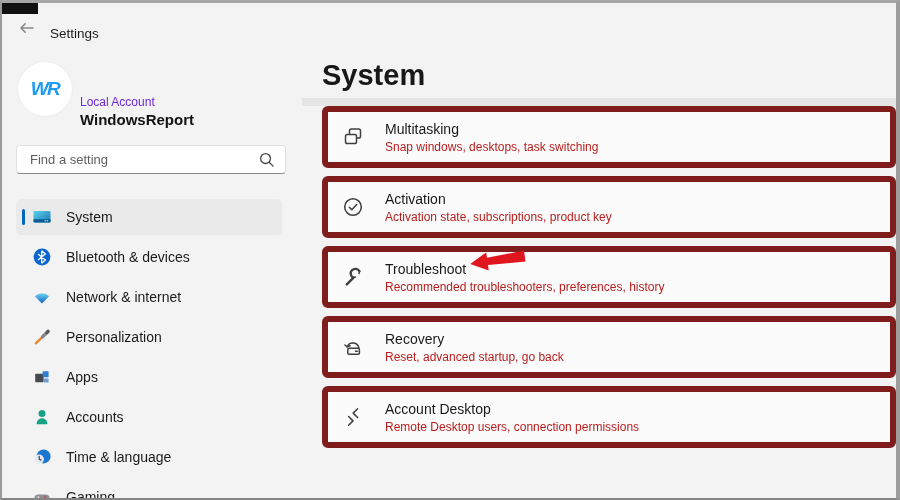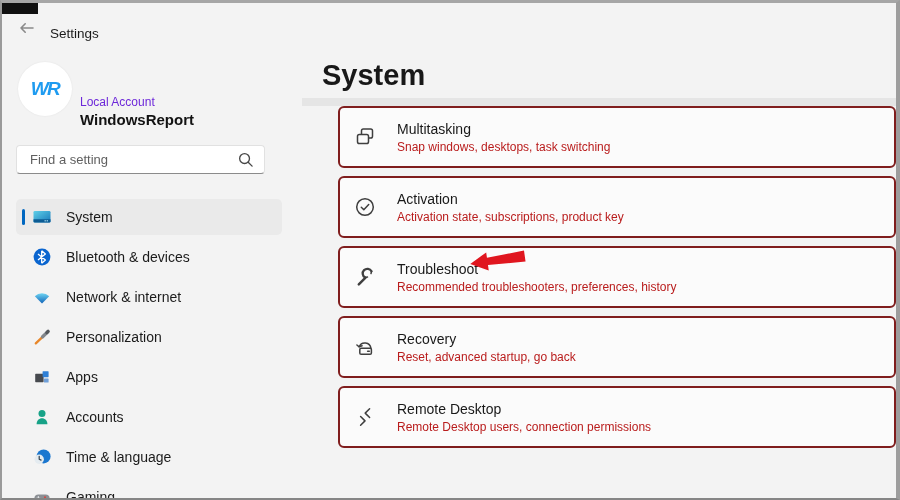--- a/index.html
+++ b/index.html
@@ -17,21 +17,21 @@
   .tb-title { margin-left:6px; font-size:13.5px; color:#1b1b1b; }
 
   
   .sidebar { position:absolute; top:0; left:0; width:300px; height:100%;padding-left:19px; }
   .avatar { position:absolute; left:16px; top:59px; width:54px; height:54px; border-radius:50%;
             background:#ffffff; display:flex; align-items:center; justify-content:center;
             font-weight:bold; font-size:19px; letter-spacing:-1.5px; color:#1e9bf0;
             box-shadow:0 0 2px rgba(0,0,0,0.08); font-style:italic; }
   .user-name { position:absolute; left:78px; top:71px; font-size:15px; font-weight:bold; color:#121212;margin-top:37px; }
   .user-type { position:absolute; left:78px; top:92px; font-size:12px; color:#6d28d9; }
-  .search-box { position:absolute; left:14px; top:142px; width:249px; height:29px;
+  .search-box { position:absolute; left:14px; top:142px; width:270px; height:29px;
                 background:#ffffff; border:1px solid #e1e1e1; border-bottom:1px solid #8b8b8b;
                 border-radius:4px; display:flex; align-items:center; }
   .search-box input { flex:1; border:none; outline:none; background:transparent; margin-left:13px;
                       font-size:13px; color:#1b1b1b; font-family:"Liberation Sans", sans-serif; }
   .search-box input::placeholder { color:#5f5f5f; opacity:1; }
   .search-ic { margin-right:10px; display:flex; }
 
   .nav { position:absolute; top:196px; left:14px; width:266px; list-style:none; }
   .nav-item { position:relative; height:36px; margin-bottom:4px; border-radius:5px;
               display:flex; align-items:center; cursor:pointer; }
@@ -39,22 +39,22 @@
   .nav-item.selected .accent { position:absolute; left:6px; top:10px; width:3px; height:16px;
                                border-radius:2px; }
   .nav-ic { width:20px; height:20px; margin-left:16px; display:flex; align-items:center; justify-content:center; }
   .nav-label { margin-left:14px; font-size:14px; color:#1b1b1b; }
 
   
   .main { position:absolute; top:0; left:300px; right:0; bottom:0; background:#f3f3f3; }
   .page-title { position:absolute; left:20px; top:56px; font-size:29px; font-weight:600; color:#181818; }
   .scroll-band { position:absolute; top:95px; left:0; right:0; height:8px; background:#e5e5e5; }
   .cards { position:absolute; top:103px; left:20px; right:0; display:flex; flex-direction:column; gap:8px; }
-  .card { height:62px; background:#fbfbfb; border:2px solid #7f1d1d; border-radius:6px;
-          display:flex; align-items:center; cursor:pointer;margin-left:16px; }
+  .card { height:62px; background:#fbfbfb; border:6px solid #7f1d1d; border-radius:6px;
+          display:flex; align-items:center; cursor:pointer; }
   .card-ic { width:24px; height:24px; margin-left:13px; flex:0 0 24px; display:flex; }
   .card-text { margin-left:20px; display:flex; flex-direction:column; }
   .card-title { font-size:14px; color:#191919; margin-bottom:3px; }
   .card-sub { font-size:12px; color:#b91c1c; }
   .anno-arrow { position:absolute; left:167px; top:246px; width:58px; height:22px;
                 transform:rotate(-8deg); }
 </style>
 </head>
 <body>
 
@@ -245,21 +245,21 @@
     </div>
   </div>
         <div class="card">
     <span class="card-ic">
             <svg width="24" height="24" viewBox="0 0 24 24" fill="none" stroke="#3f3f3f" stroke-width="1.5" stroke-linecap="round" stroke-linejoin="round">
               <path d="M16.6,3.7 L12.2,8.1 L16.6,12.5"></path>
               <path d="M7.6,20.3 L12,15.9 L7.6,11.5"></path>
             </svg>
           </span>
     <div class="card-text">
-      <div class="card-title">Remote Desktop</div>
+      <div class="card-title">Account Desktop</div>
       <div class="card-sub">Remote Desktop users, connection permissions</div>
     </div>
   </div>
       </div>
     <svg class="anno-arrow" viewBox="0 0 60 22" id="anno-arrow">
       <polygon points="1,11 19,1.5 19,7.2 58,5 58,16.5 19,14.8 19,20.5" fill="#e0161f"></polygon>
     </svg>
   </div>
 </div>
 

